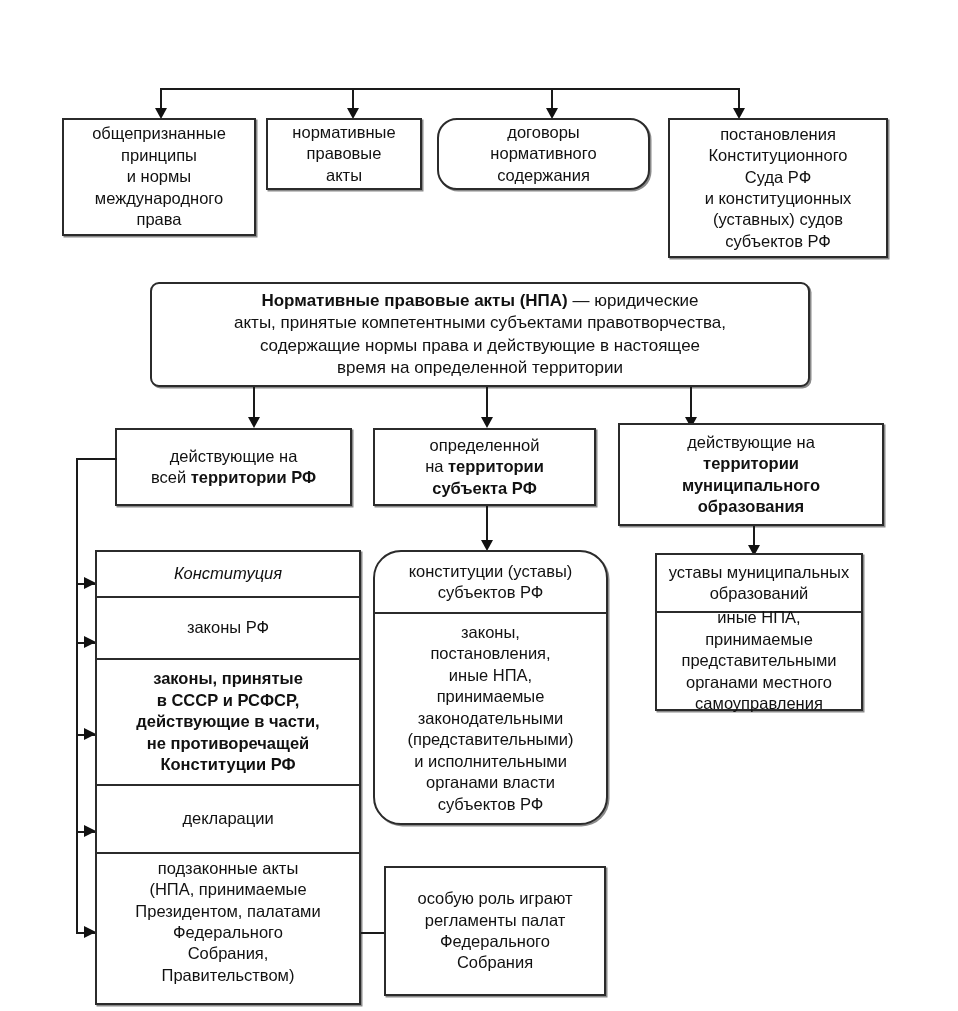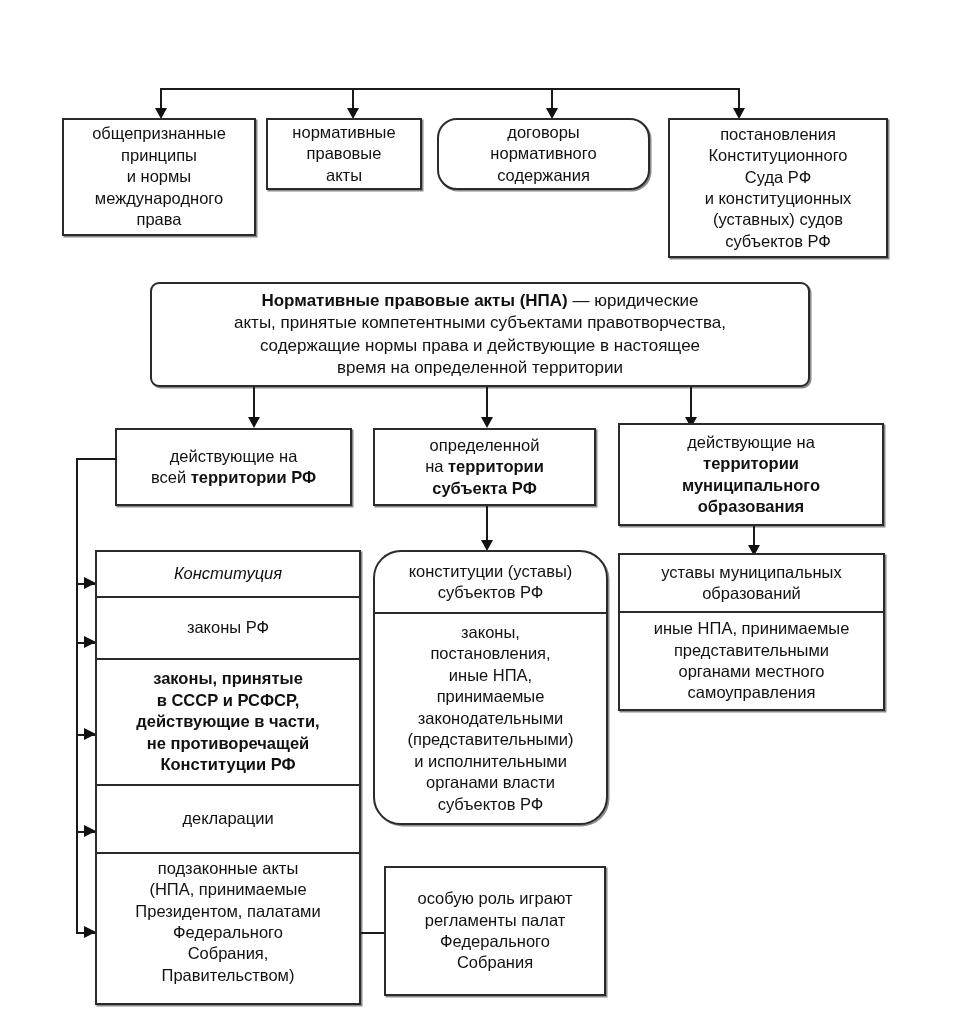--- a/index.html
+++ b/index.html
@@ -208,21 +208,21 @@
 постановления,
 иные НПА,
 принимаемые
 законодательными
 (представительными)
 и исполнительными
 органами власти
 субъектов РФ</div>
   </div>
 
-  <div class="stack" style="left:618px; top:553px; width:267px; height:158px;">
+  <div class="stack" style="left:655px; top:553px; width:208px; height:158px;">
     <div class="cell" style="height:58px;">уставы муниципальных
 образований</div>
     <div class="cell" style="height:96px;">иные НПА, принимаемые
 представительными
 органами местного
 самоуправления</div>
   </div>
 
   <div class="hline" style="left:361px; top:932px; width:23px;"></div>
 

